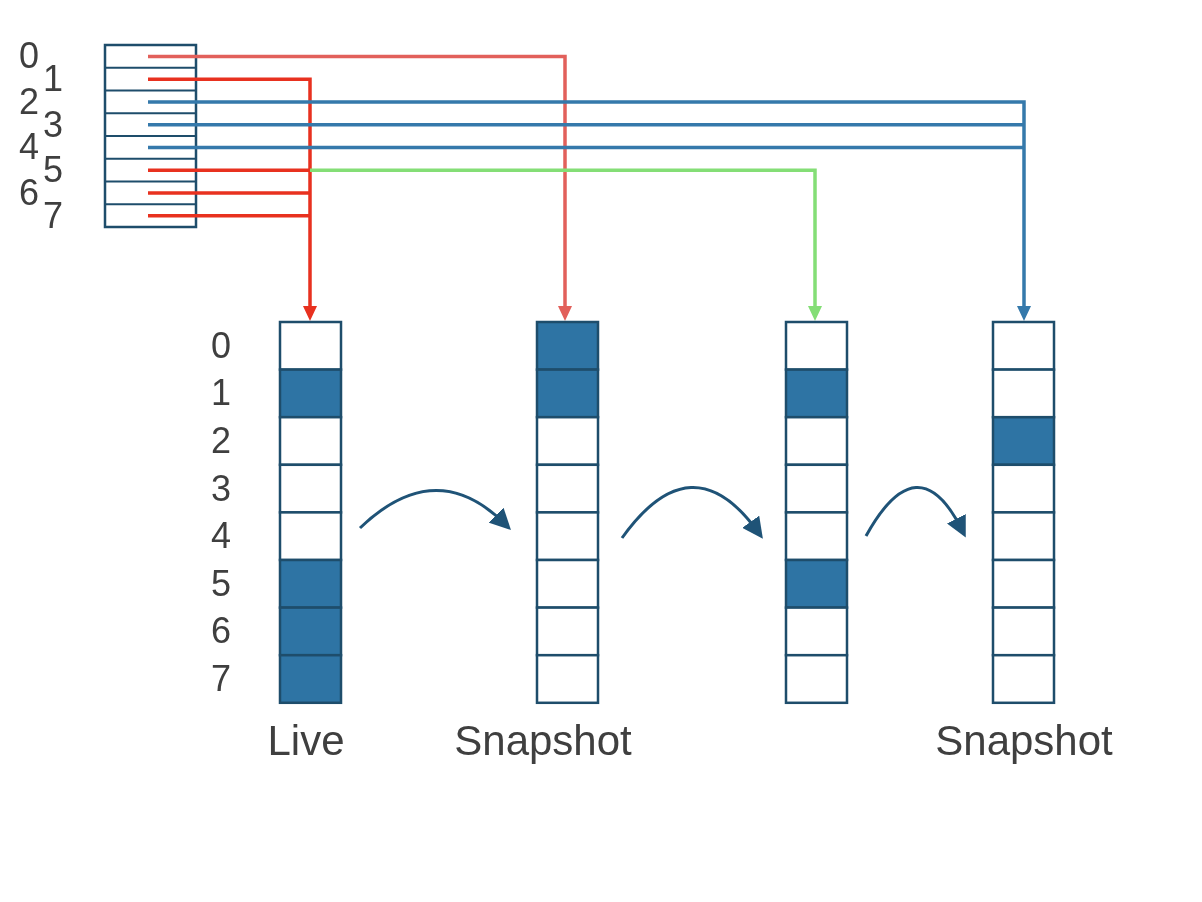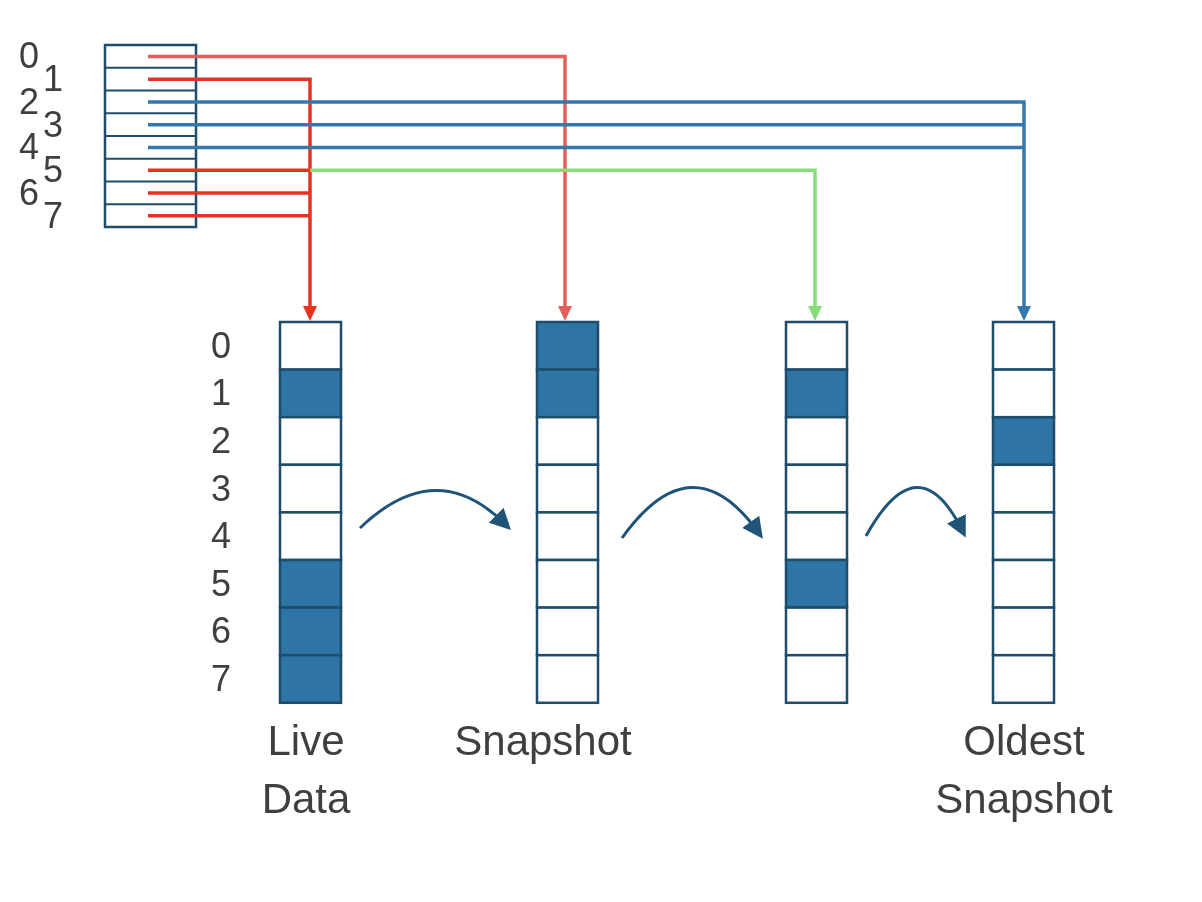--- a/index.html
+++ b/index.html
@@ -102,22 +102,20 @@
       <div class="digit" style="left: 221px; top: 441px;">2</div>
       <div class="digit" style="left: 221px; top: 488.6px;">3</div>
       <div class="digit" style="left: 221px; top: 536.2px;">4</div>
       <div class="digit" style="left: 221px; top: 583.8px;">5</div>
       <div class="digit" style="left: 221px; top: 631.4px;">6</div>
       <div class="digit" style="left: 221px; top: 679px;">7</div>
     </div>
 
   <div class="col-label" style="left:306px">
     <div>Live</div>
-    <div>Data</div>
   </div>
   <div class="col-label" style="left:543px">
     <div>Snapshot</div>
   </div>
   <div class="col-label" style="left:1024px">
-    <div>Oldest</div>
     <div>Snapshot</div>
   </div>
 </div>
 
 </body></html>

